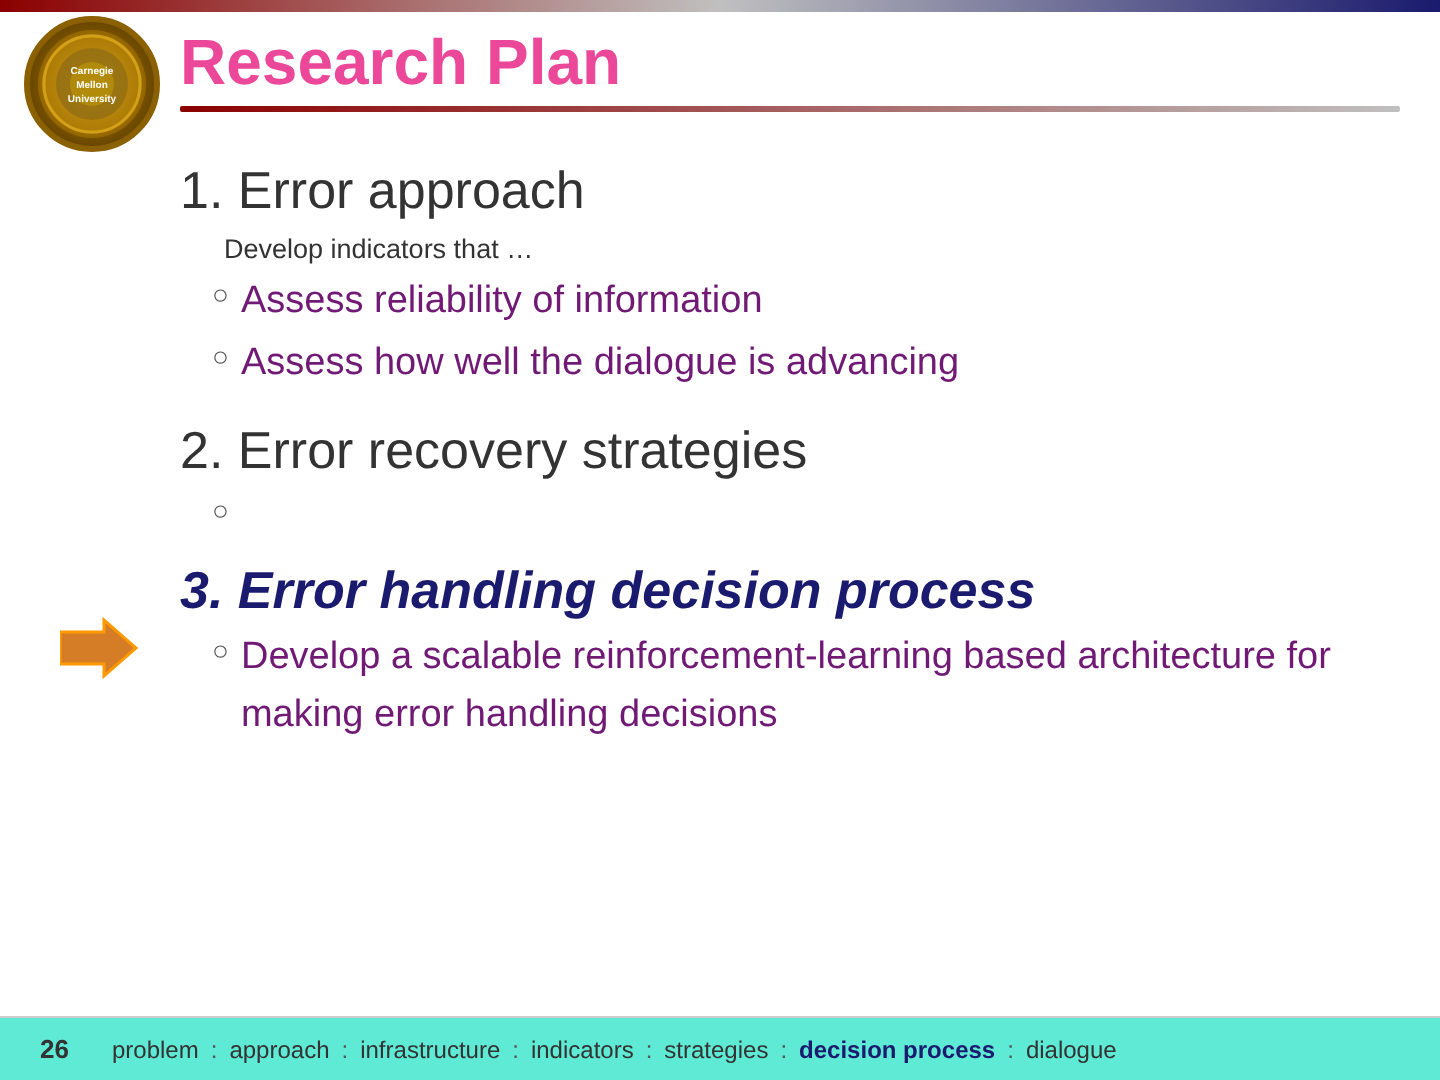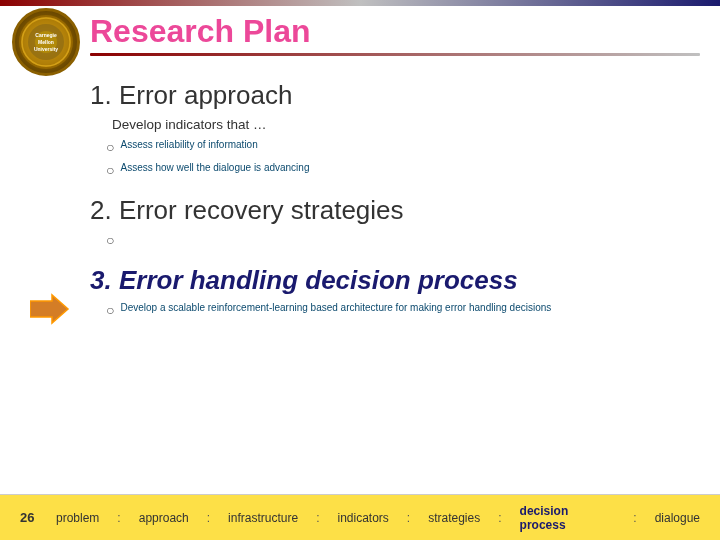--- a/index.html
+++ b/index.html
@@ -126,22 +126,22 @@
 
     .bullet {
       color: #555;
       margin-right: 6px;
       font-size: 14px;
       line-height: 1.5;
       flex-shrink: 0;
     }
 
     .bullet-text {
-      font-size: 10px;
-      color: #0c4a6e;
+      font-size: 19px;
+      color: #701a75;
       line-height: 1.5;
     }
 
     
     .arrow-icon {
       position: absolute;
       left: -60px;
       top: 28px;
     }
 
@@ -153,40 +153,40 @@
     .section-3-wrapper {
       position: relative;
     }
 
     
     .bottom-bar {
       position: absolute;
       bottom: 0;
       left: 0;
       right: 0;
-      height: 46px;
-      background: #fde047;
+      height: 32px;
+      background: #5eead4;
       border-top: 1px solid #ccc;
       display: flex;
       align-items: center;
       padding: 0 20px;
     }
 
     .page-num {
       font-size: 13px;
       color: #333;
       font-weight: bold;
       margin-right: 16px;
       min-width: 20px;
     }
 
     .nav-items {
       display: flex;
       align-items: center;
-      gap: 16px;
+      gap: 4px;
       flex-wrap: nowrap;
     }
 
     .nav-sep {
       font-size: 12px;
       color: #555;
       margin: 0 2px;
     }
 
     .nav-item {

